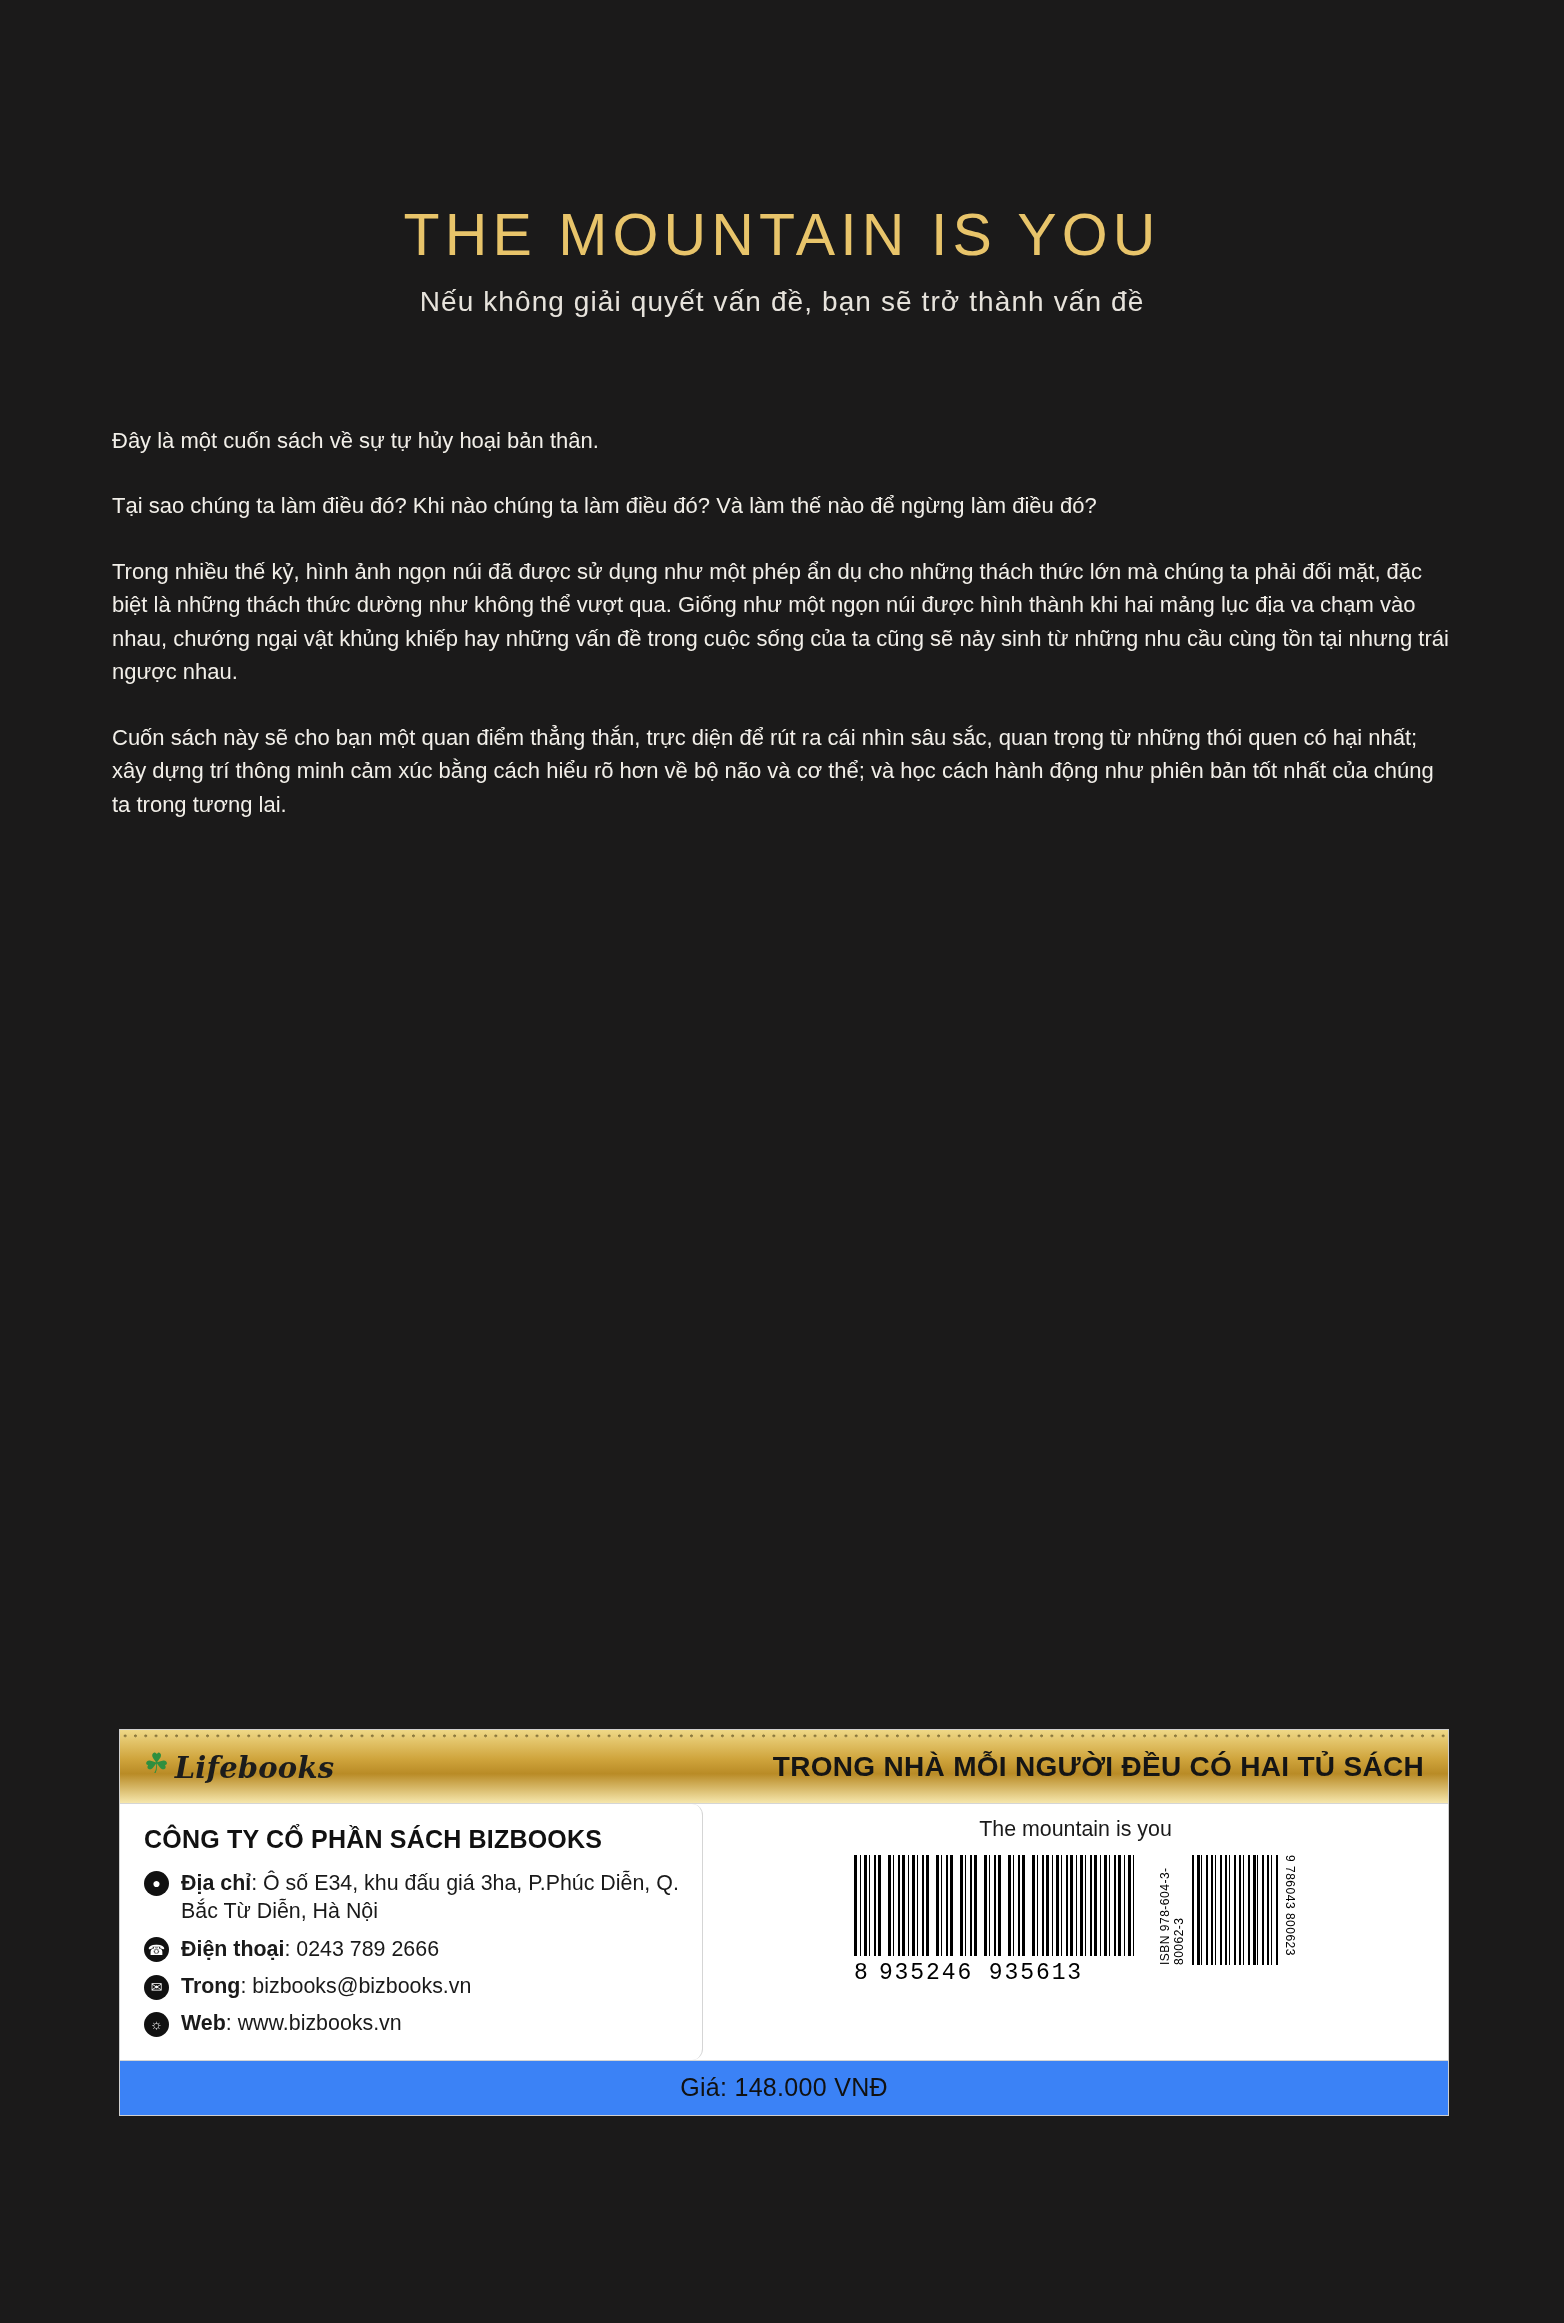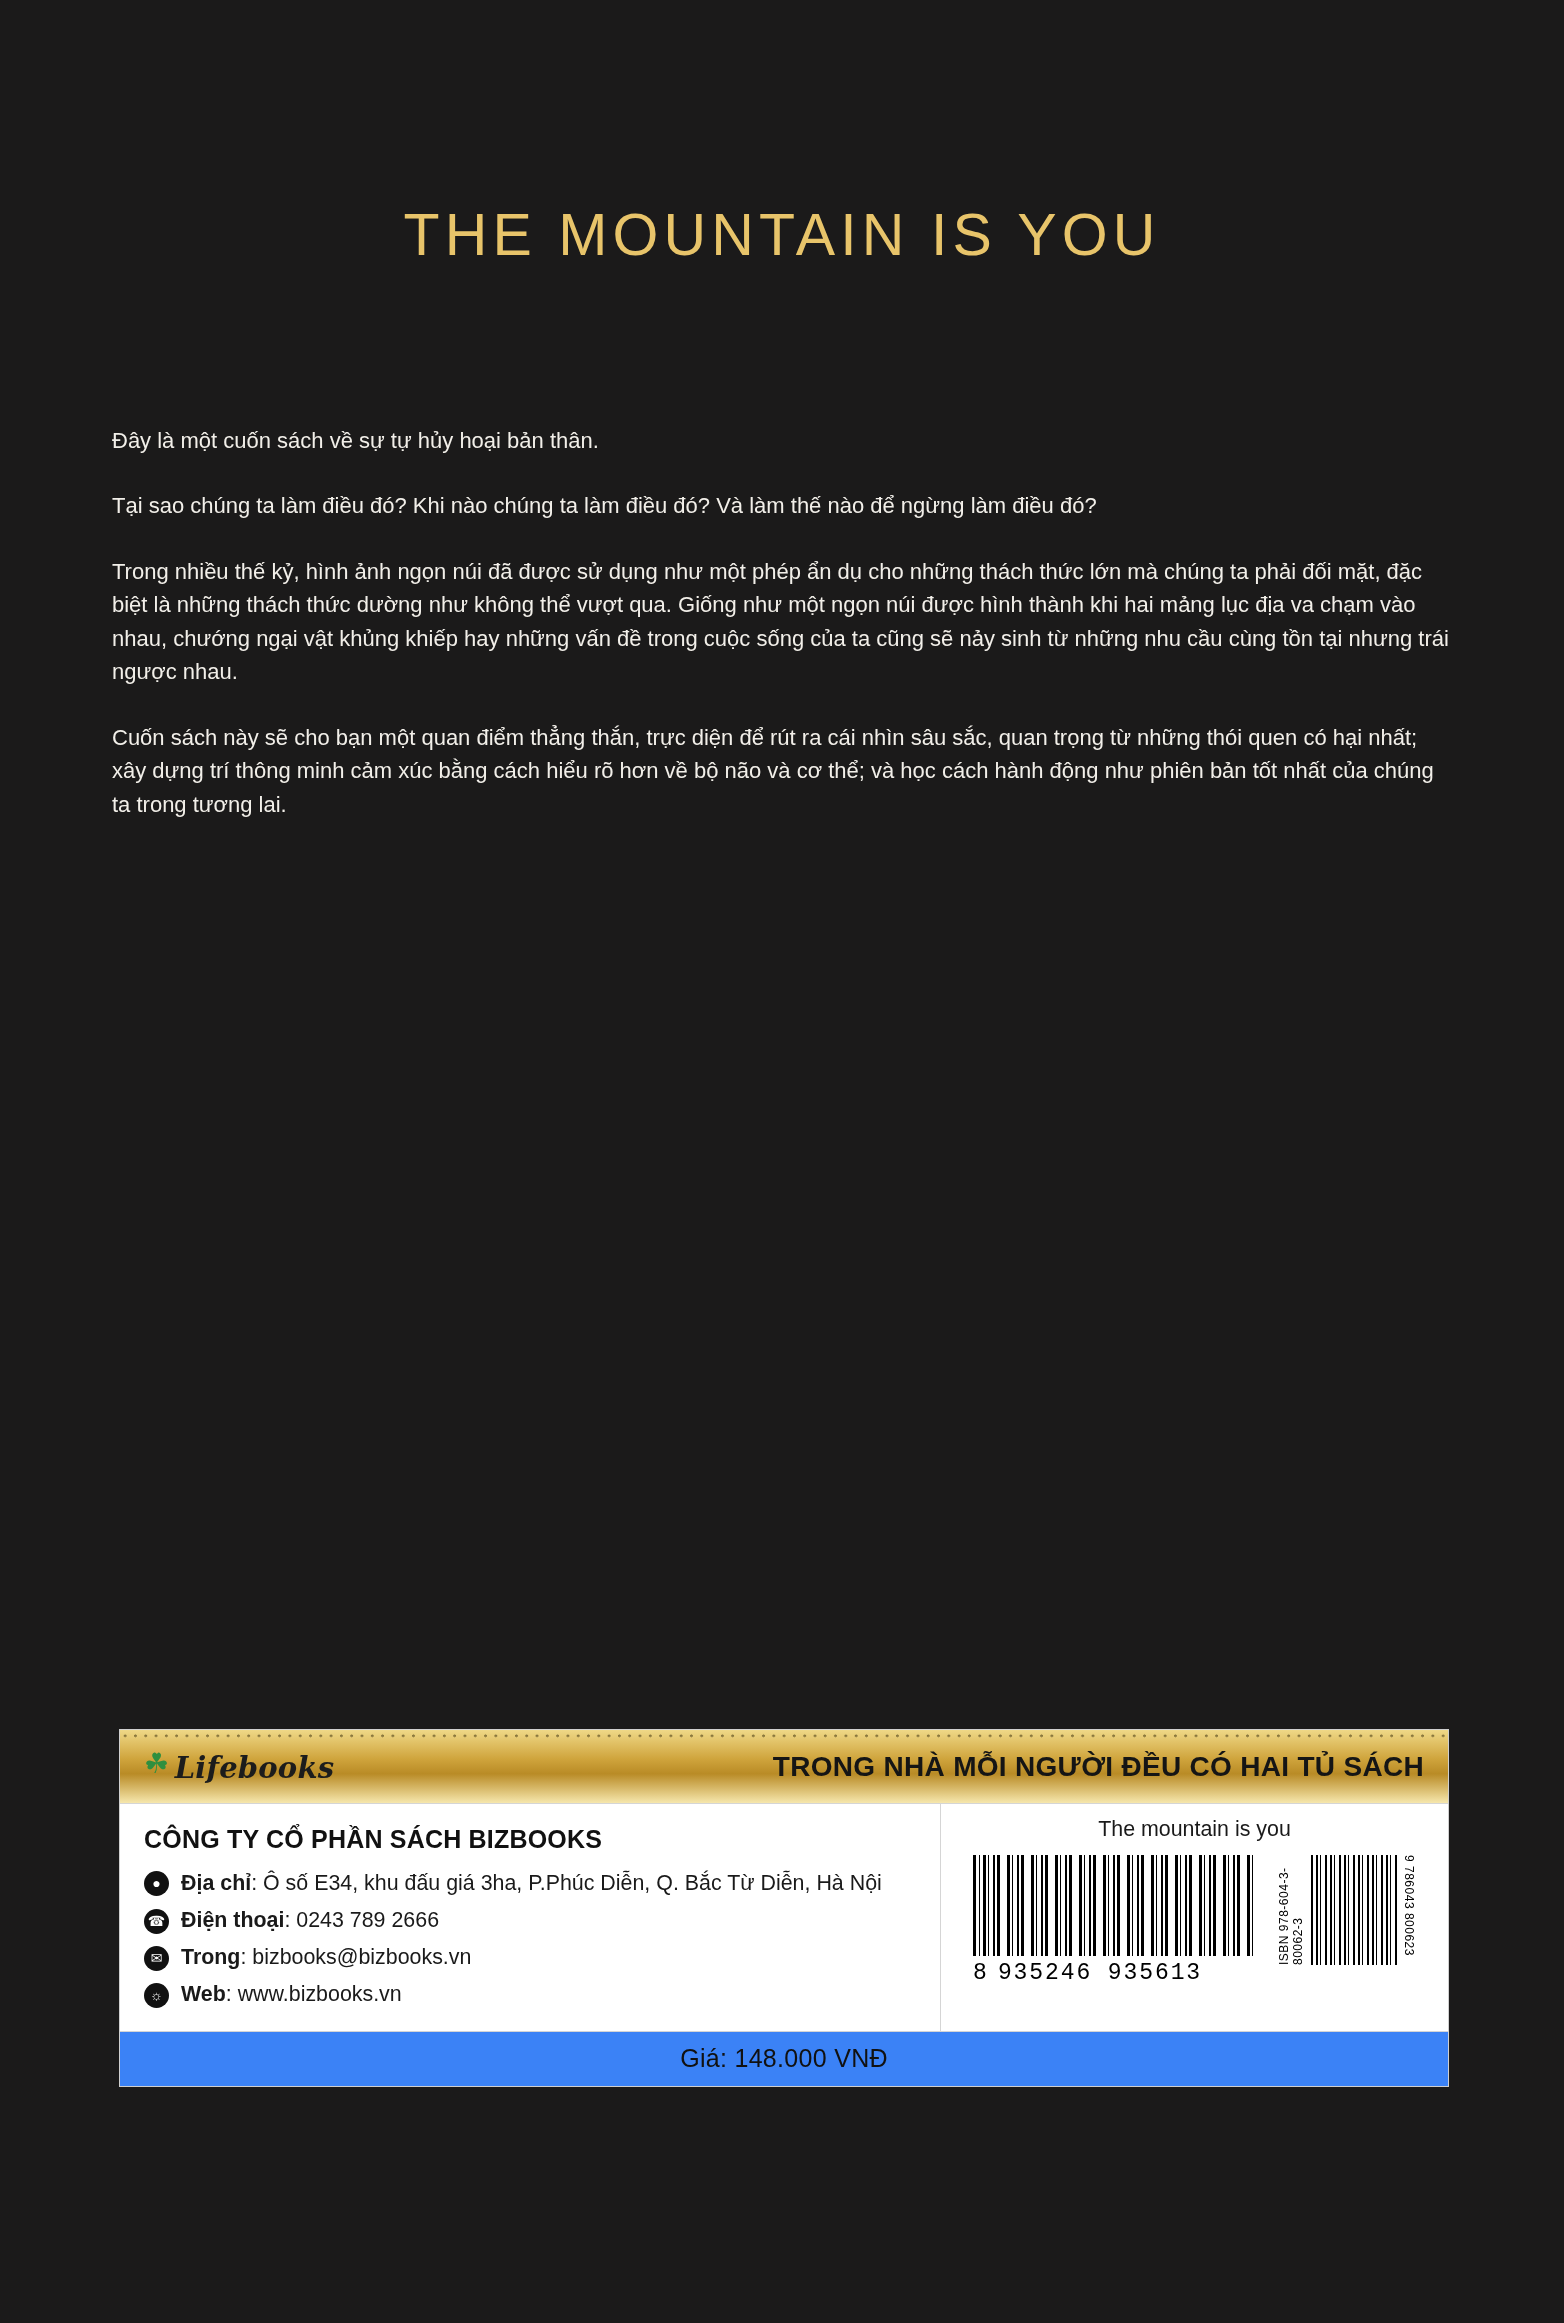--- a/index.html
+++ b/index.html
@@ -120,24 +120,25 @@
     letter-spacing: 0.3px;
     white-space: nowrap;
     text-align: center;
   }
 
   .footer-body {
     display: flex;
     border-top: 1.9px solid #d5d5d5;
   }
   .footer-left {
-    width: 821px;
+    width: 583px;
     box-sizing: border-box;
     padding: 20.5px 0 13px 24px;
     border-right: 1.9px solid #d5d5d5;
+    border-radius: 11px;
   }
   .company {
     font-family: "Liberation Sans", sans-serif;
     font-weight: 700;
     font-size: 25px;
     color: #111;
     margin-bottom: 15px;
     letter-spacing: 0.2px;
   }
   .contact-row {
@@ -254,20 +255,21 @@
     letter-spacing: 0.3px;
   }
 </style>
 </head>
 <body>
 
 <div class="page">
 
   <div class="title-block">
     <div class="main-title">THE MOUNTAIN IS YOU</div>
+    <div class="subtitle">Nếu không giải quyết vấn đề, bạn sẽ trở thành vấn đề</div>
   </div>
 
   <div class="body-copy">
     <p>Đây là một cuốn sách về sự tự hủy hoại bản thân.</p>
     <p>Tại sao chúng ta làm điều đó? Khi nào chúng ta làm điều đó? Và làm thế nào để ngừng làm điều đó?</p>
     <p>Trong nhiều thế kỷ, hình ảnh ngọn núi đã được sử dụng như một phép ẩn dụ cho những thách thức lớn mà chúng ta phải đối mặt, đặc biệt là những thách thức dường như không thể vượt qua. Giống như một ngọn núi được hình thành khi hai mảng lục địa va chạm vào nhau, chướng ngại vật khủng khiếp hay những vấn đề trong cuộc sống của ta cũng sẽ nảy sinh từ những nhu cầu cùng tồn tại nhưng trái ngược nhau.</p>
     <p>Cuốn sách này sẽ cho bạn một quan điểm thẳng thắn, trực diện để rút ra cái nhìn sâu sắc, quan trọng từ những thói quen có hại nhất; xây dựng trí thông minh cảm xúc bằng cách hiểu rõ hơn về bộ não và cơ thể; và học cách hành động như phiên bản tốt nhất của chúng ta trong tương lai.</p>
   </div>
 
   <div class="footer">

